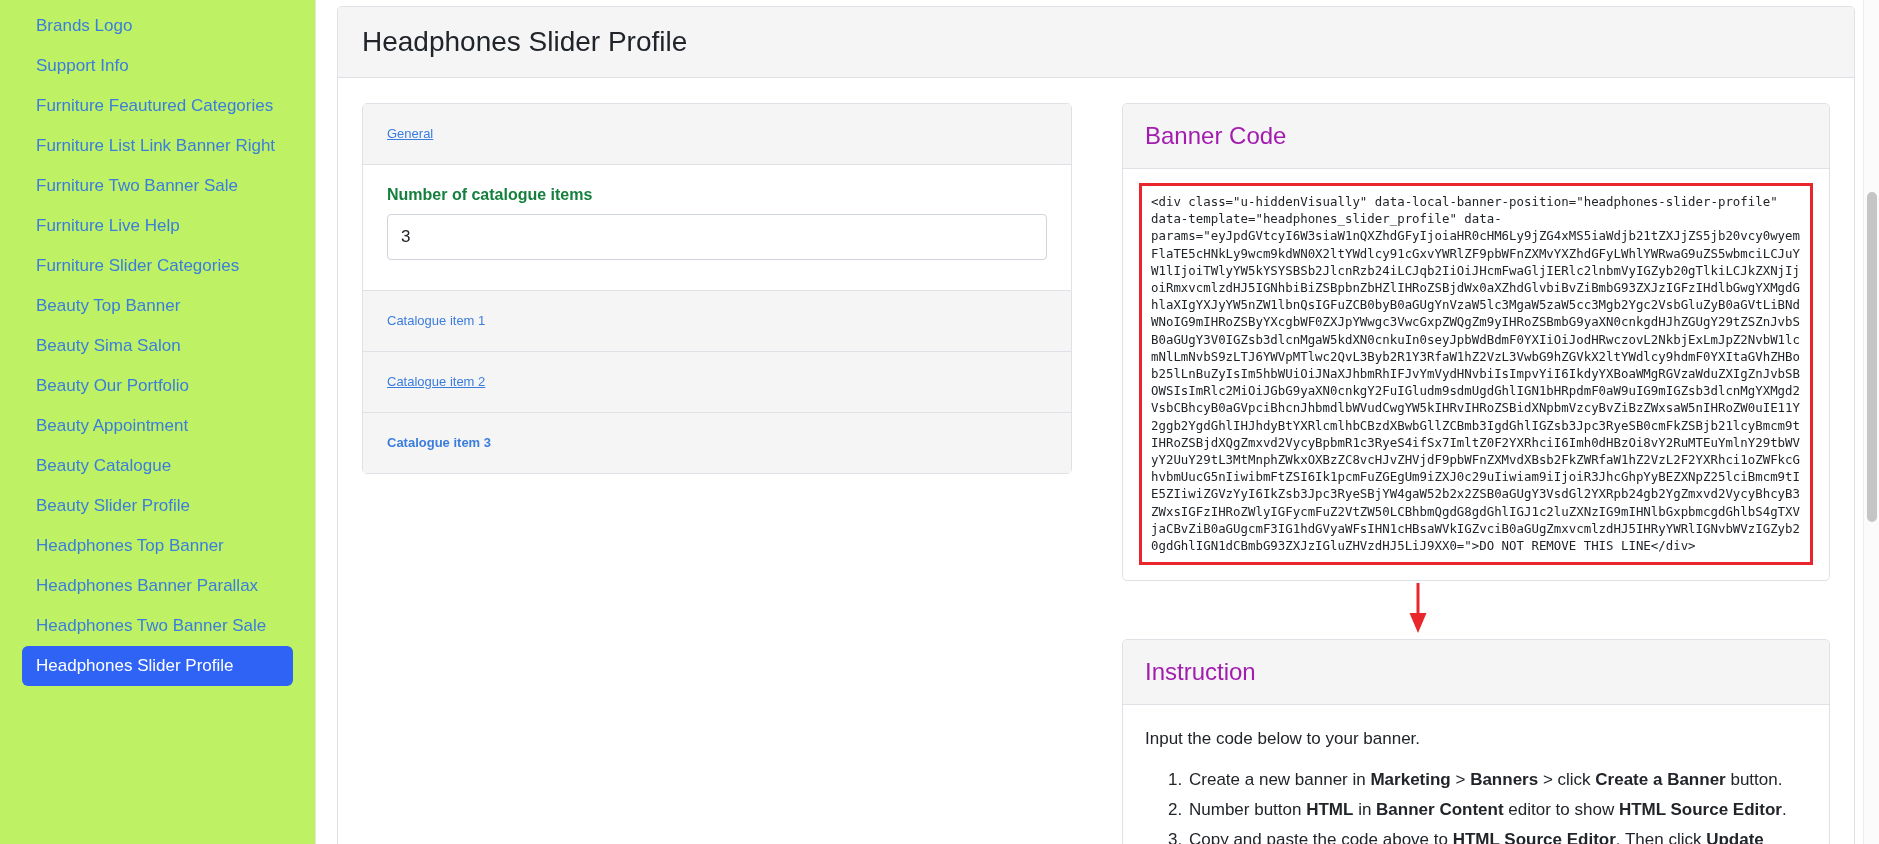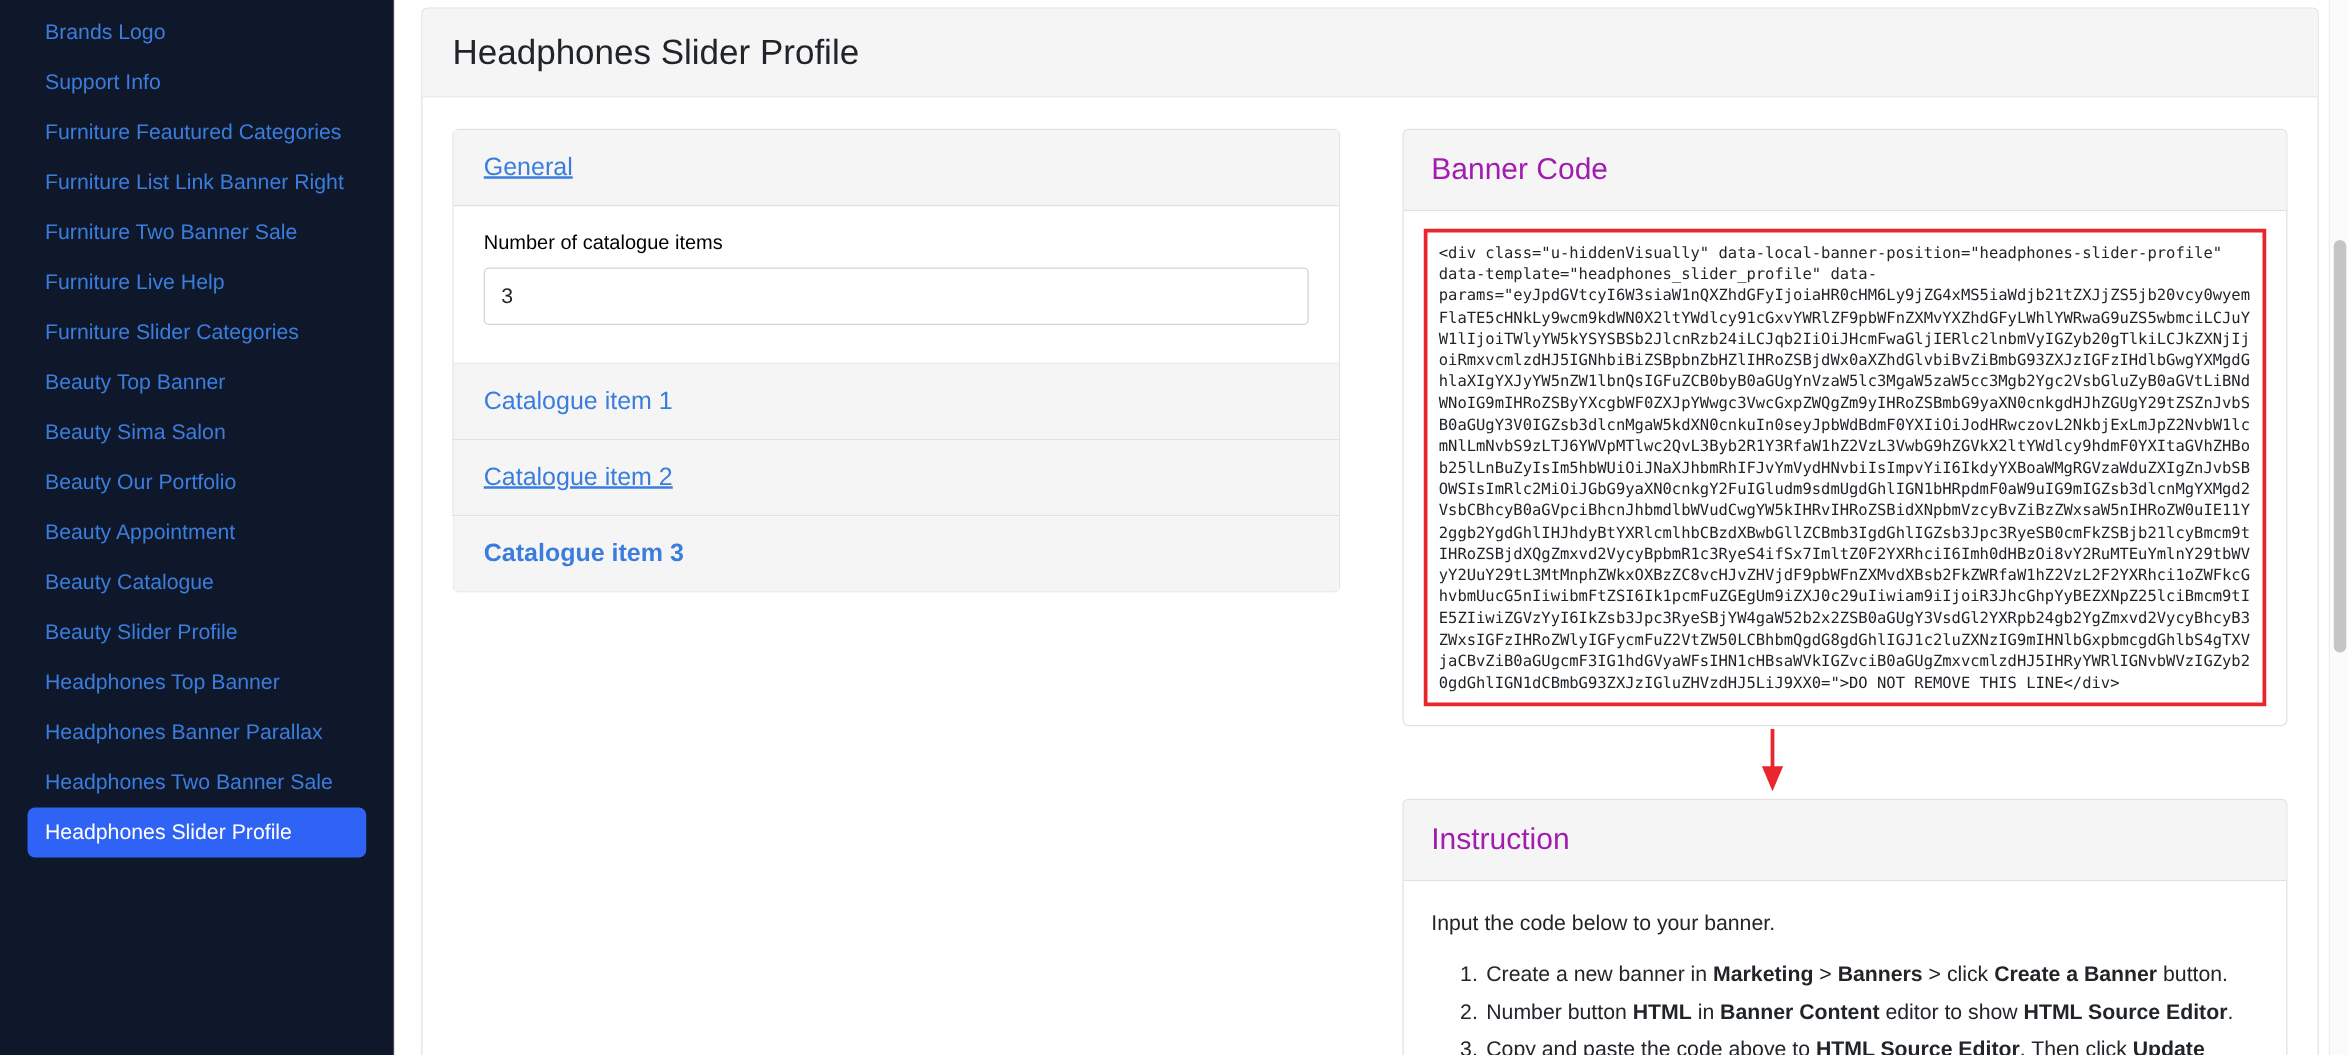--- a/index.html
+++ b/index.html
@@ -24,21 +24,21 @@
     height: 844px;
     box-sizing: border-box;
   }
 
   
   .sidebar {
     width: 316px;
     flex: 0 0 316px;
     box-sizing: border-box;
     padding: 6px 22px 0 22px;
-    background: #0f172a;
+    background: #bef264;
     border-right: 1px solid #e3e3e3;
     overflow: hidden;
   }
   .nav-item {
     display: block;
     box-sizing: border-box;
     padding: 9px 14px;
     margin: 0 0 0 0;
     border-radius: 6px;
     color: #3b7ddd;
@@ -119,42 +119,43 @@
   .acc-section + .acc-section { border-top: none; }
   .acc-section:first-child { border-radius: 5px 5px 0 0; }
   .acc-section:last-child { border-radius: 0 0 5px 5px; font-weight: bold; }
   .acc-head {
     background: #f5f5f6;
     padding: 19px 24px;
     box-sizing: border-box;
   }
   .acc-link {
     color: #3b7ddd;
-    font-size: 20px;
+    font-size: 13px;
     line-height: 22px;
     text-decoration: none;
     cursor: pointer;
   }
   .acc-link.underlined { text-decoration: underline; }
   .acc-link.general {
     text-decoration: underline;
     color: #3b7ddd;
   }
   .acc-body {
     background: #ffffff;
     padding: 20px 24px 30px 24px;
     box-sizing: border-box;
     border-top: 1px solid #dee2e6;
   }
   .field-label {
     display: block;
     font-size: 16px;
     line-height: 20px;
-    color: #000000;
+    color: #15803d;
     margin-bottom: 9px;
+    font-weight: bold;
   }
   .text-input {
     display: block;
     width: 100%;
     box-sizing: border-box;
     padding: 10px 13px;
     font-family: "Liberation Sans", sans-serif;
     font-size: 17px;
     line-height: 24px;
     color: #212529;

